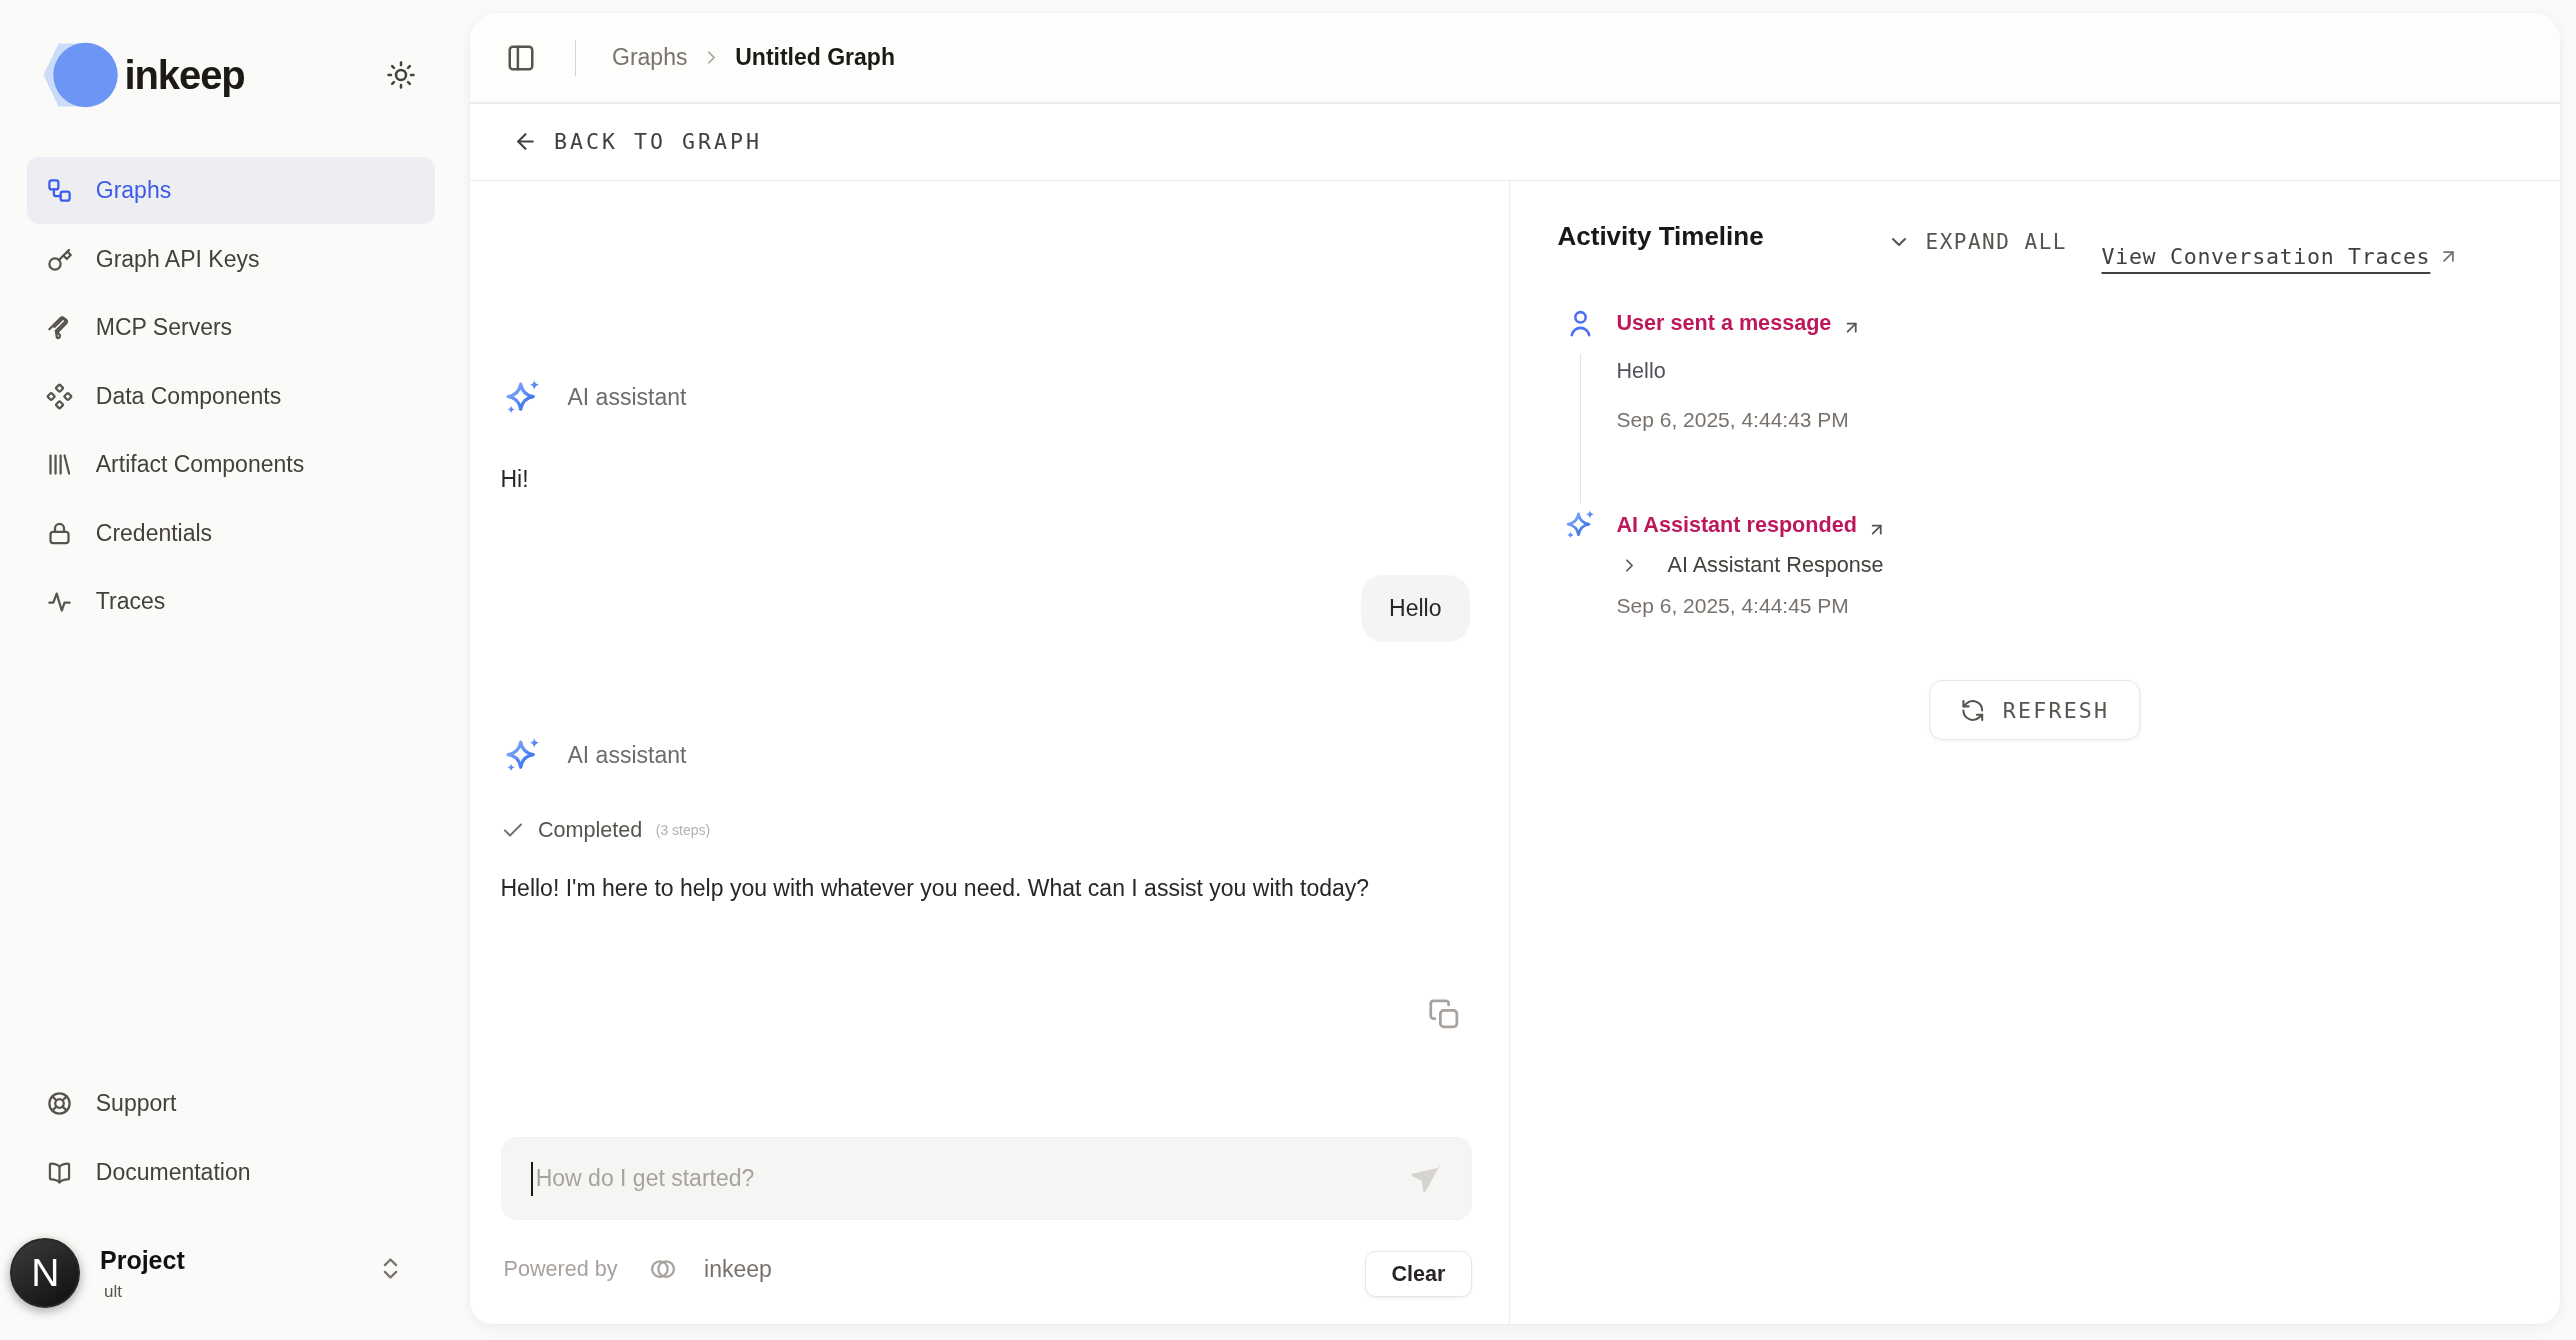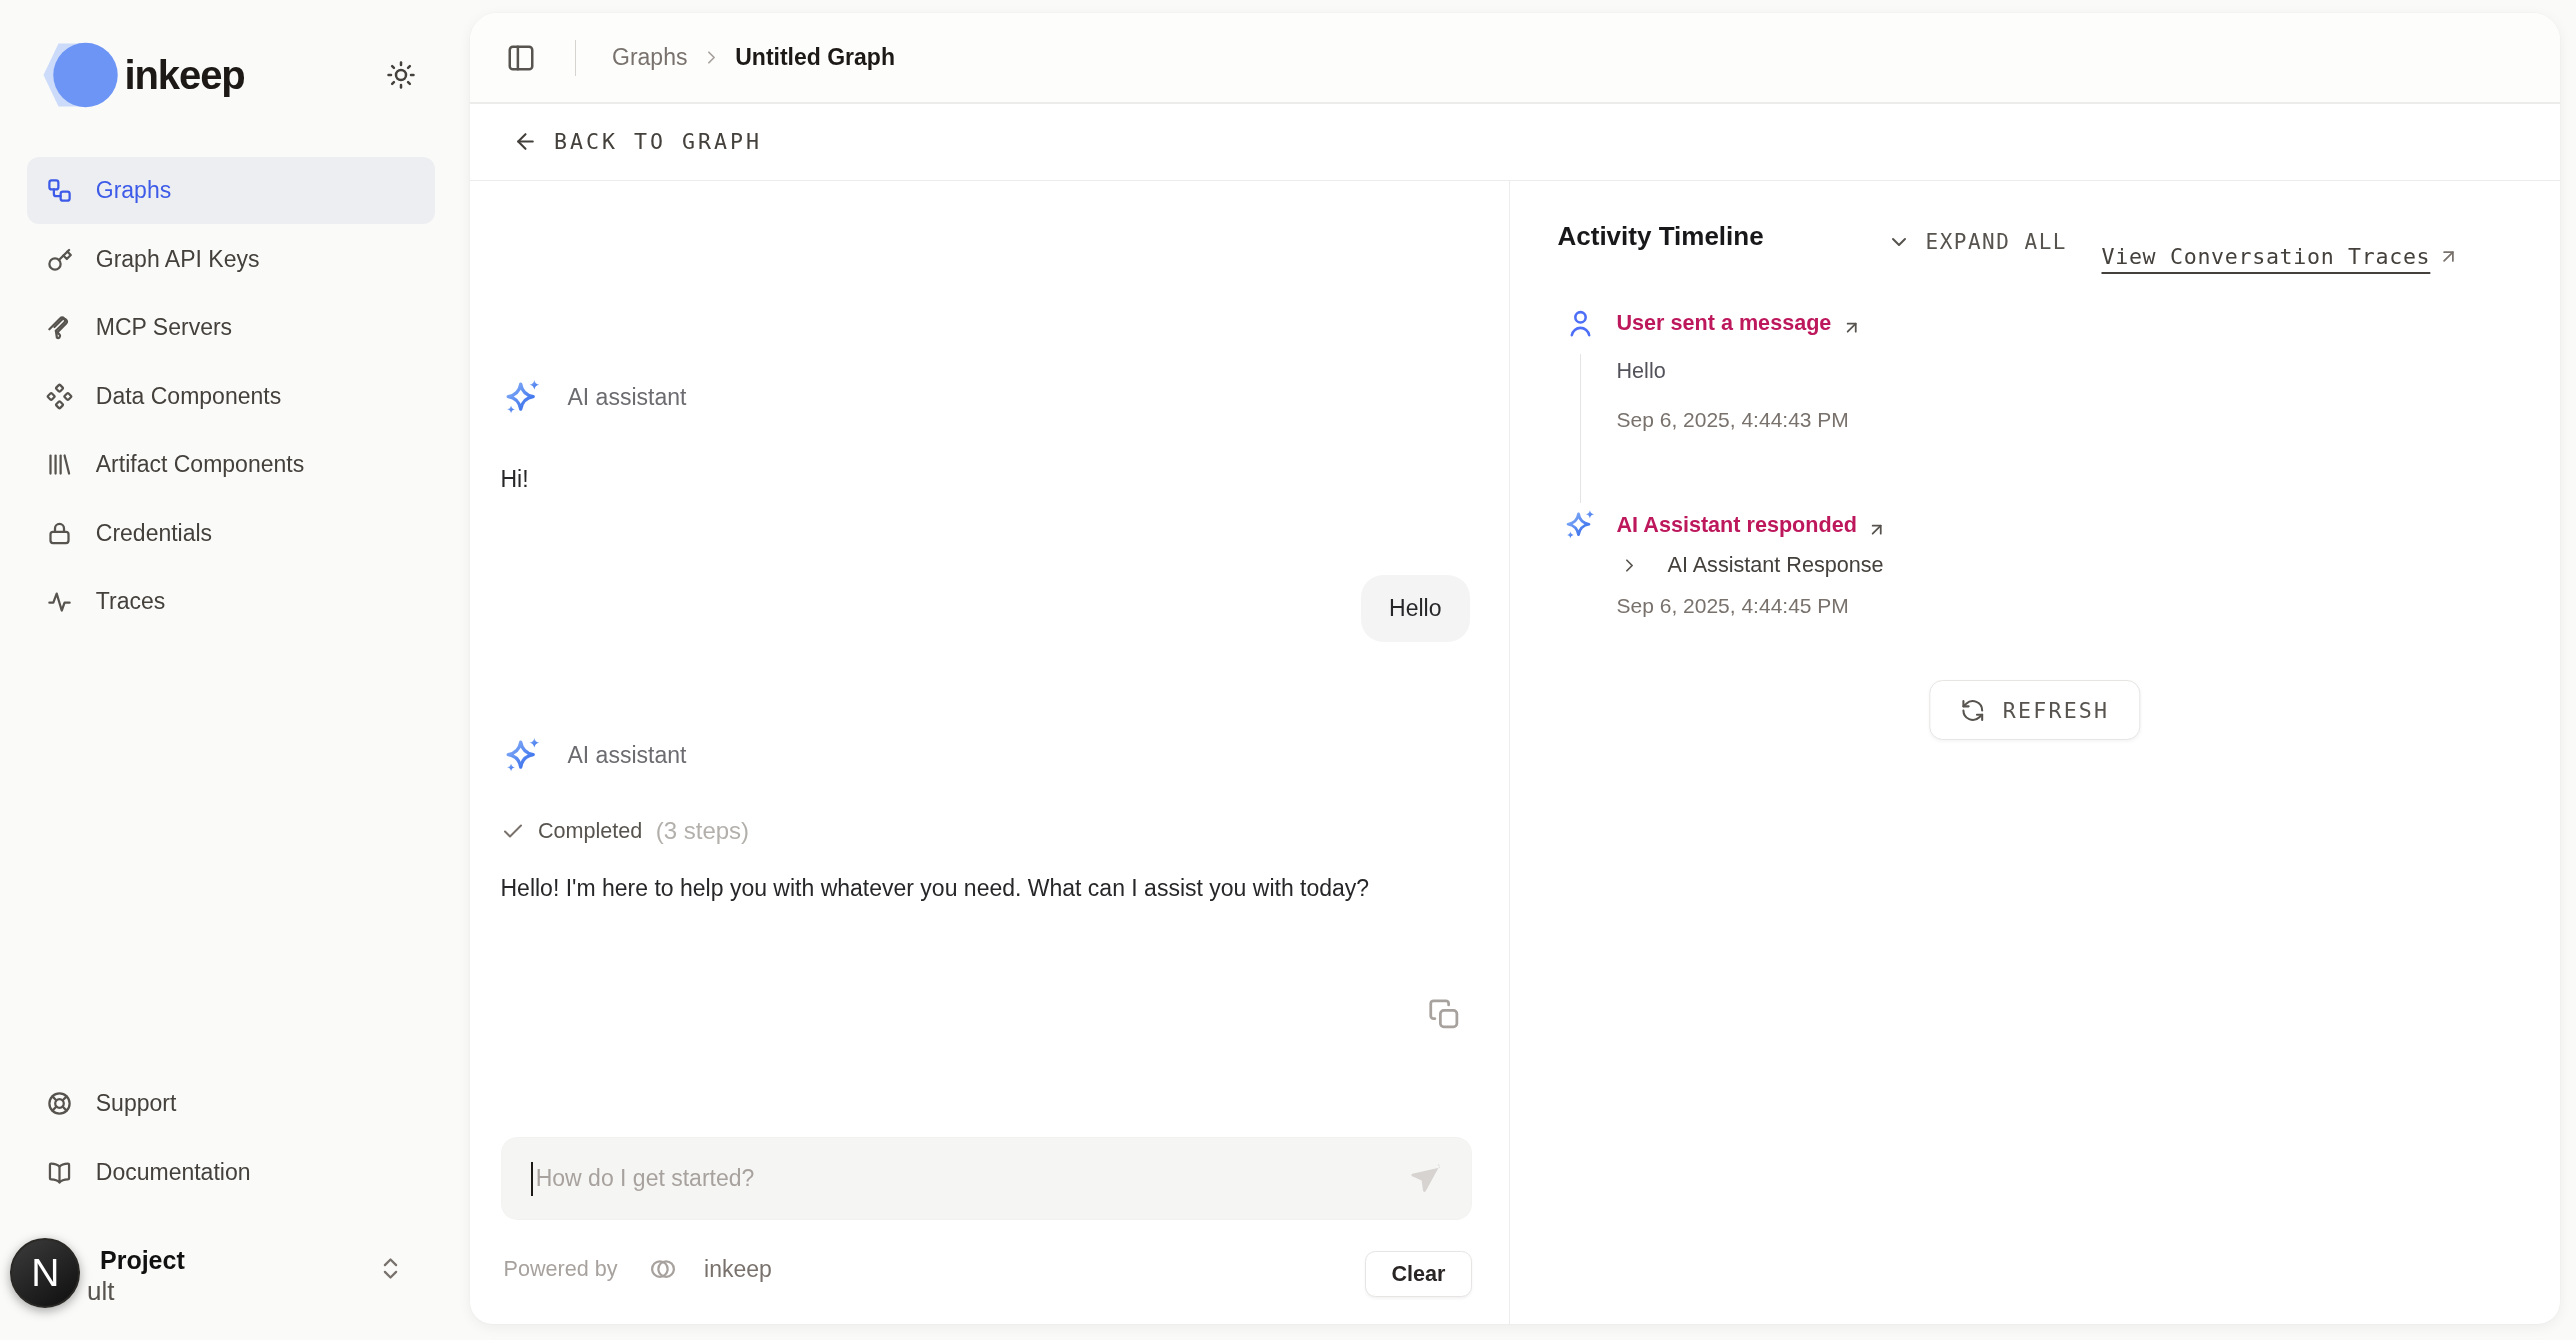--- a/index.html
+++ b/index.html
@@ -29,21 +29,21 @@
     border-radius:12px; color:#44403c; font-size:23px; font-weight:500; cursor:pointer;
   }
   .nav-item .nicon { width:27px; height:27px; color:#57534e; flex:0 0 auto; }
   .nav-item.active { background:#edeef2; color:#3d5be8; }
   .nav-item.active .nicon { color:#3d5be8; }
 
   .side-spacer { flex:1; }
   .side-footer { padding:0 27px; }
   .project-row { position:relative; height:112px; margin-top:22.4px; }
   .project-name { position:absolute; left:100px; top:18px; font-size:25px; font-weight:600; color:#111; line-height:28px; }
-  .project-sub { position:absolute; left:87px; top:51px; font-size:26px; color:#57534e; line-height:25px; }
+  .project-sub { position:absolute; left:104px; top:51px; font-size:17px; color:#57534e; line-height:25px; }
   .proj-chevrons { position:absolute; left:377px; top:27px; width:27px; height:31px; color:#78716c; cursor:pointer; }
   .nextjs-badge {
     position:absolute; left:10.4px; top:10.4px; width:70px; height:70px; border-radius:50%;
     background:linear-gradient(145deg,#3c3c3c,#0e0e0e);
     border:2.2px solid #2b2926; box-shadow:0 3px 10.4px rgba(0,0,0,.35);
     display:flex; align-items:center; justify-content:center;
     color:#fff; font-size:39px; font-weight:400; cursor:pointer;
   }
 
   
@@ -75,21 +75,21 @@
   .assistant-label { font-size:23px; color:#6b6b70; }
   .chat-text { position:absolute; font-size:23px; color:#27272a; line-height:40px; }
   .user-bubble {
     position:absolute; right:39px; top:394px; height:67px; padding:0 28px;
     background:#f4f4f5; border-radius:22.4px; display:flex; align-items:center;
     font-size:23px; color:#27272a;
   }
   .status-row { position:absolute; left:31px; top:636px; display:flex; align-items:center; gap:13.4px; }
   .check-icon { width:24px; height:24px; color:#78716c; }
   .status-label { font-size:21.6px; color:#57534e; }
-  .status-steps { font-size:24px; color:#b3b0ac; }
+  .status-steps { font-size:14px; color:#b3b0ac; }
   .copy-btn { position:absolute; left:958px; top:817px; width:33px; height:33px; color:#a8a29e; cursor:pointer; }
 
   .chat-input {
     position:absolute; left:31px; top:956px; width:971px; height:83px;
     background:#f5f5f4; border-radius:16.4px; display:flex; align-items:center;
     padding:0 30px; cursor:text; box-shadow:inset 0 0 0 0.7px rgba(0,0,0,.015);
   }
   .caret { width:2.2px; height:34px; background:#1c1917; margin-right:3px; }
   .placeholder { font-size:23px; color:#a8a29e; flex:1; }
   .send-icon { width:36px; height:36px; color:#d6d3d1; cursor:pointer; }

